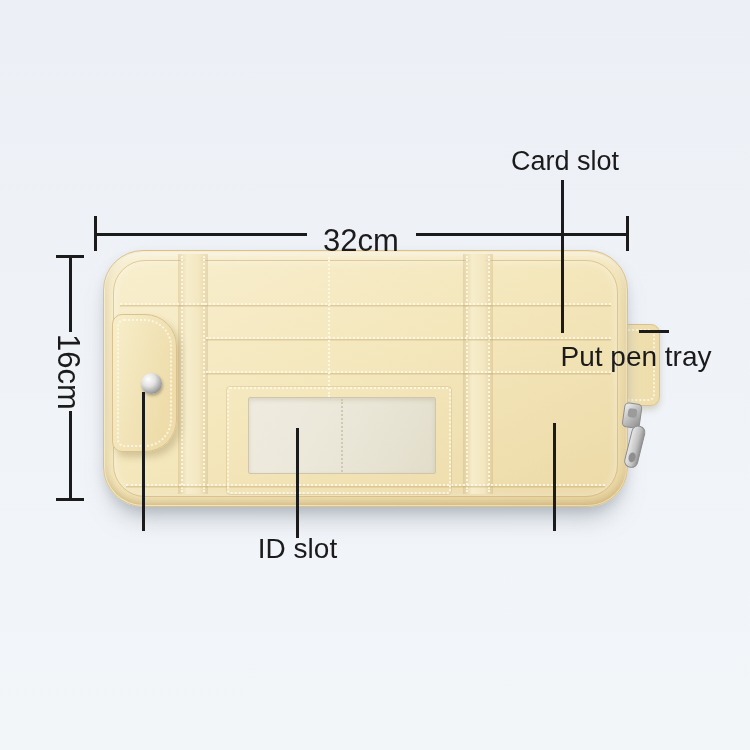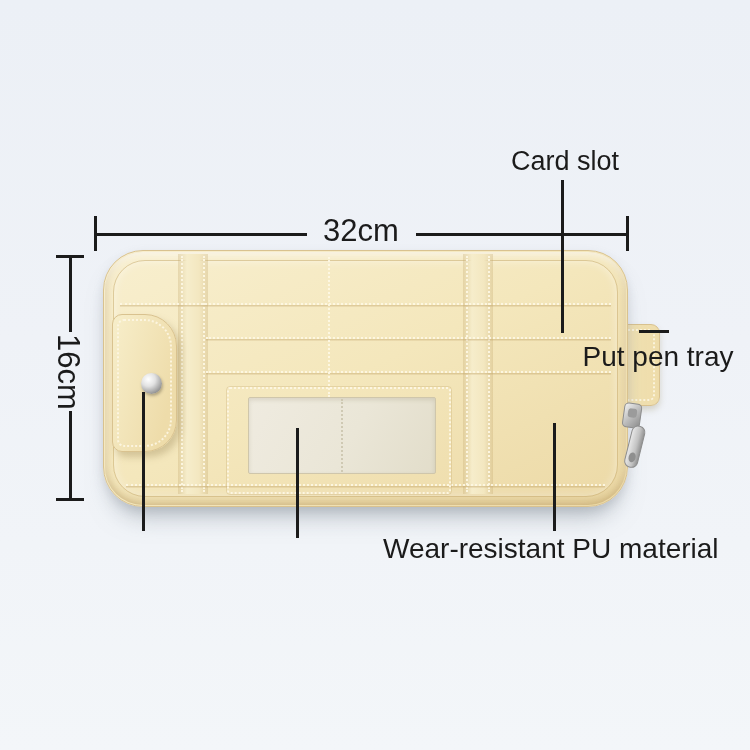--- a/index.html
+++ b/index.html
@@ -15,21 +15,21 @@
     background:linear-gradient(180deg,var(--background-top) 0%, #eff2f7 45%, var(--background-bottom) 100%);
   }
   
   .h-line,.v-line{position:absolute; background:var(--annotation); z-index:6;}
   .h-line{height:2.5px;}
   .v-line{width:2.5px;}
   .label{
     position:absolute; z-index:6; font-size:28px; line-height:1.08;
     text-align:center; color:var(--annotation); white-space:nowrap;
   }
-  .dim-label{font-size:31px;}
+  .dim-label{font-size:31px;margin-top:10px;}
   .v-dim-label{
     position:absolute; z-index:6; font-size:31px; writing-mode:vertical-rl;
     display:flex; align-items:center; justify-content:center; white-space:nowrap;
   }
   
   #pen-tab{
     position:absolute; left:608px; top:324px; width:50px; height:80px; z-index:1;
     background:linear-gradient(90deg,#e3cf9b, #f2e3b4 35%, #eedcaa);
     border:1px solid var(--leather-edge); border-radius:3px 9px 9px 3px;
     box-shadow:0 4px 6px rgba(150,140,100,.30);
@@ -168,22 +168,22 @@
   <div class="h-line" style="left:56px; top:255px; width:28px;"></div>
   <div class="h-line" style="left:56px; top:498px; width:28px;"></div>
   <div class="v-line" style="left:69px; top:257px; height:75px;"></div>
   <div class="v-line" style="left:69px; top:411px; height:89px;"></div>
   <div class="v-dim-label" style="left:50px; top:333px; height:78px;">16cm</div>
 
   <div class="label" style="left:480px; top:147px; width:170px; font-size:27px;text-align:center;">Card slot</div>
   <div class="v-line" style="left:561px; top:180px; height:153px;"></div>
 
   <div class="h-line" style="left:639px; top:330px; width:30px;"></div>
-  <div class="label" style="left:576px; top:342px; width:164px;">Put pen tray</div>
+  <div class="label" style="left:554px; top:342px; width:164px;">Put pen tray</div>
 
   <div class="v-line" style="left:142px; top:392px; height:139px;"></div>
 
   <div class="v-line" style="left:296px; top:428px; height:110px;"></div>
+  <div class="label" style="left:235px; top:534px; width:125px;">ID slot</div>
 
   <div class="v-line" style="left:553px; top:423px; height:108px;"></div>
-  <div class="label" style="left:383px; top:534px; width:334px;">Wear-resistant PU material</div>
 
 </div>
 
 </body></html>

